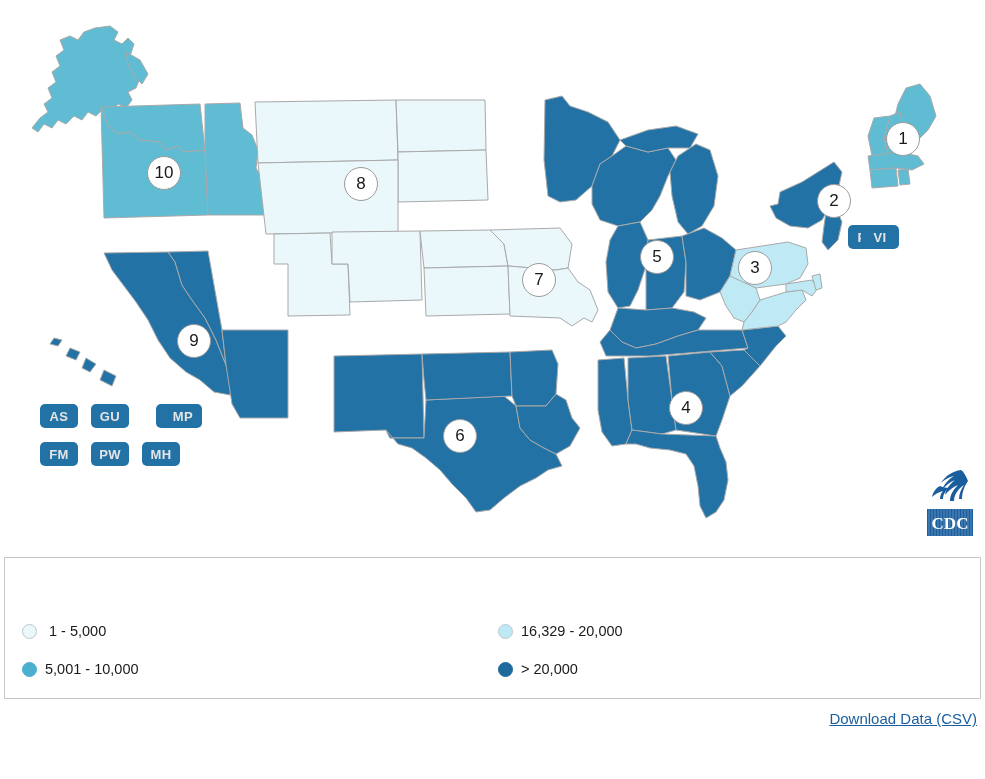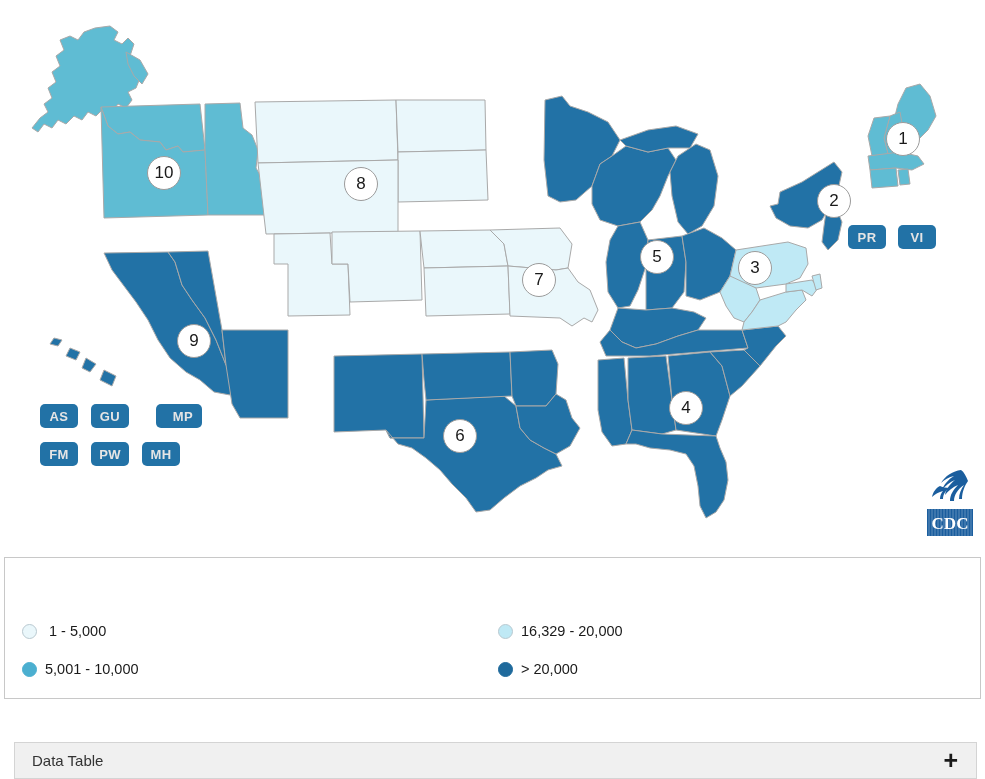--- a/index.html
+++ b/index.html
@@ -251,21 +251,21 @@
     <div class="region-marker" style="left:177px;  top:324px;">
         <span>9</span>
       </div>
     <div class="region-marker" style="left:147px;  top:156px;">
         <span>10</span>
       </div>
 
     <div class="terr-badge" style="left:848px; top:225px; background:#2272a6;">
         <span>PR</span>
       </div>
-    <div class="terr-badge" style="left:898px; top:225px; background:#2272a6;">
+    <div class="terr-badge" style="left:861px; top:225px; background:#2272a6;">
         <span>VI</span>
       </div>
     <div class="terr-badge" style="left:40px;  top:404px; background:#2272a6;">
         <span>AS</span>
       </div>
     <div class="terr-badge" style="left:91px;  top:404px; background:#2272a6;">
         <span>GU</span>
       </div>
     <div class="terr-badge" style="left:156px; top:404px; background:#2272a6;padding-left:8px;">
         <span>MP</span>
@@ -327,19 +327,18 @@
       <span class="legend-dot" style="background:#4bafd0; border-color:#4bafd0;"></span>
       <span>5,001 - 10,000</span>
     </div>
 
     <div class="legend-item" id="leg-3">
       <span class="legend-dot" style="background:#1f6a9c; border-color:#1f6a9c;"></span>
       <span>&gt; 20,000</span>
     </div>
   </div>
 
-
-  <div id="data-table-bar">
-    <span id="data-table-label">Data Table</span>
-    <span id="data-table-plus">+</span>
+  <div id="download-row">
+    <a id="download-link" href="#">Download Data (CSV)</a>
   </div>
 
+
 </div>
 
 </body></html>

